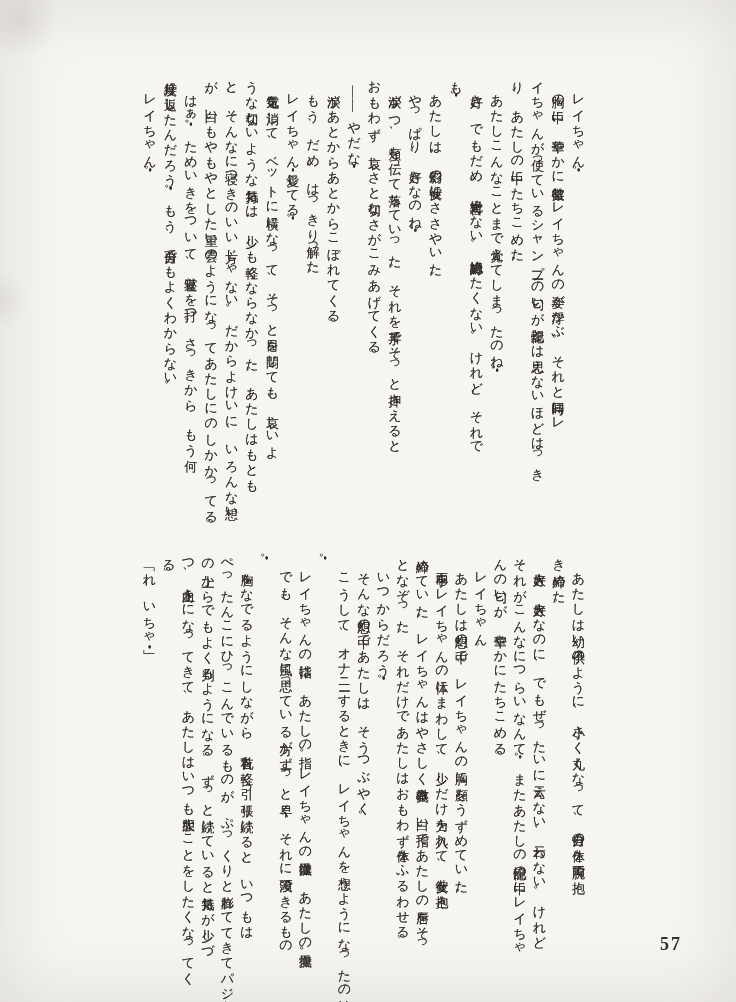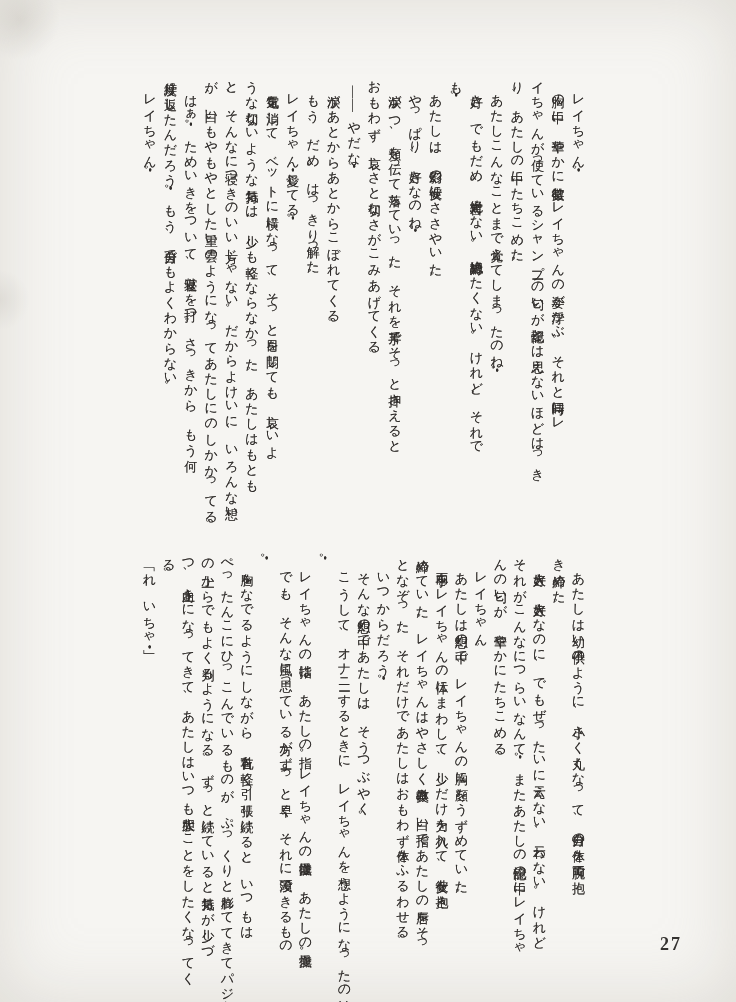--- a/index.html
+++ b/index.html
@@ -94,14 +94,14 @@
 ・・・。
 　レイちゃんの指は、あたしの指。レイちゃんの愛撫は、あたしの愛撫。
 　でも、そんな風に思っている方がずーっと早く、それに没頭できるもの
 ・・・。
 　胸をなでるようにしながら、乳首を軽く引っ張り続けると、いつもは
 ぺったんこにひっこんでいるものが、ぷっくりと膨れててきてパジャマ
 の上からでもよく判るようになる。ずっと続けていると気持ちが少しづ
 つ、上向きになってきて、あたしはいつも大胆なことをしたくなってく
 る。
 　「れ、いちゃ・・・」</div>
-  <div class="page-number">27</div>
+  <div class="page-number">57</div>
 </div>
 
 </body></html>

